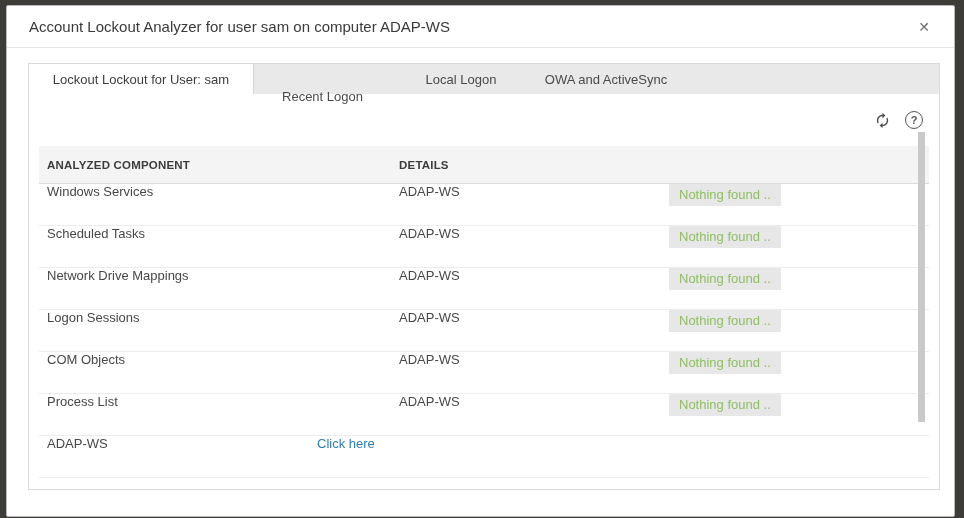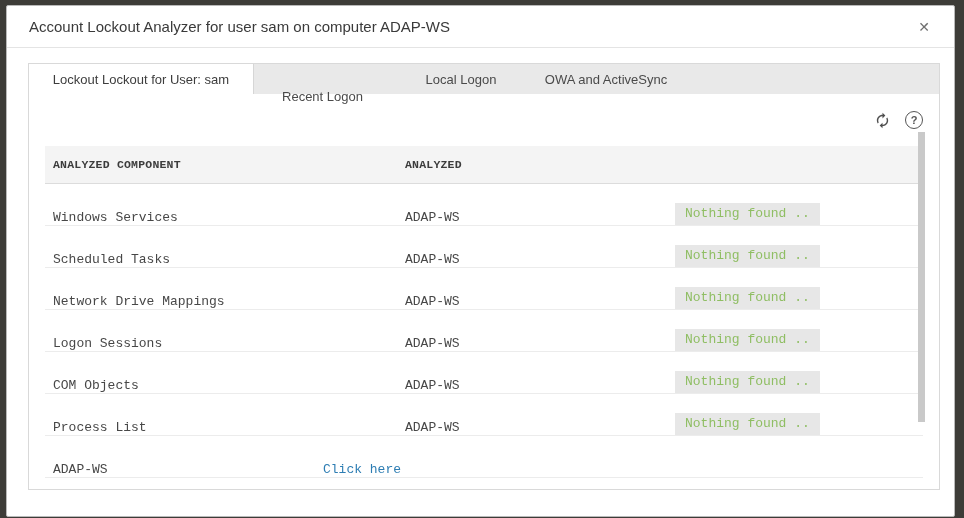--- a/index.html
+++ b/index.html
@@ -66,36 +66,36 @@
   }
   .icon-btn { cursor: pointer; display: flex; align-items: center; }
   .help-circle {
     width: 18px; height: 18px;
     border: 1px solid #555;
     border-radius: 50%;
     color: #555;
     font-size: 11px; font-weight: bold;
     display: flex; align-items: center; justify-content: center;
   }
-  .atable { margin: 0 16px; font-family: Liberation Mono, monospace; }
+  .atable { margin: 0 10px; }
   .thead {
     display: flex; align-items: center;
     height: 38px;
     background: #f4f4f4;
     border-bottom: 1px solid #dcdcdc;
   }
   .th {
     font-size: 11.5px; font-weight: 700; color: #3c3c3c;
     letter-spacing: 0.2px; padding-left: 8px;
   }
   .col1 { width: 352px; }
   .col2 { width: 270px; }
   .col3 { flex: 1; }
   .trow {
-    display: flex; align-items: flex-end;
+    display: flex; align-items: flex-start;
     height: 42px;
     border-bottom: 1px solid #ececec;
     background: #fff;
   }
   .td { font-size: 13px; color: #474747; padding-left: 8px; }
   .badge {
     display: inline-block;
     background: #e7e7e7;
     color: #8fbe63;
     font-size: 13px;
@@ -138,21 +138,21 @@
         </svg>
       </div>
       <div class="icon-btn">
         <div class="help-circle">?</div>
       </div>
     </div>
 
     <div class="atable">
       <div class="thead">
         <div class="th col1">ANALYZED COMPONENT</div>
-        <div class="th col3">ANALYZED</div>
+        <div class="th col3">DETAILS</div>
       </div>
       <div>
           <div class="trow">
             <div class="td col1">Windows Services</div>
             <div class="td col2">ADAP-WS</div>
             <div class="td col3"><span class="badge">Nothing found ..</span></div>
           </div>
           <div class="trow">
             <div class="td col1">Scheduled Tasks</div>
             <div class="td col2">ADAP-WS</div>

